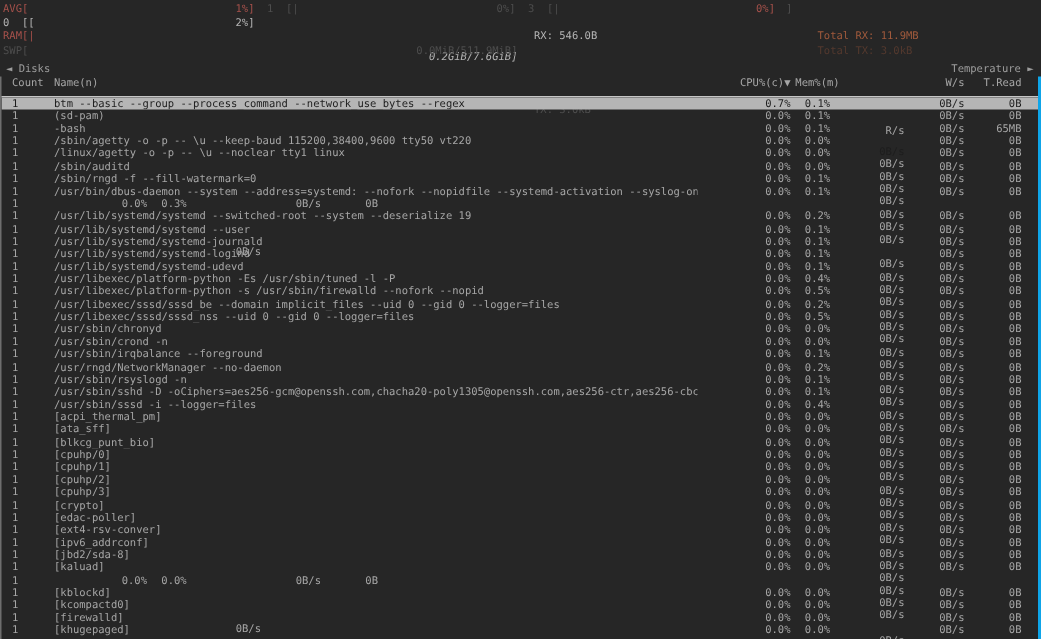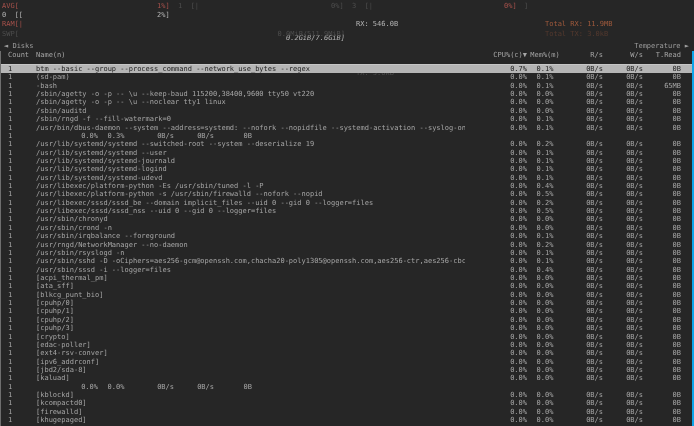--- a/index.html
+++ b/index.html
@@ -25,21 +25,21 @@
   .thead{display:flex;height:13px;align-items:flex-start;color:#a6a6a6;}
   .rows{position:absolute;top:13px;left:0;right:0;bottom:0;
     border-top:1px solid #c6c6c6;overflow:hidden;}
   .trow{display:flex;height:8.37px;line-height:8.37px;cursor:default;}
   .trow.sel{background:#b5b5b5;color:#1d1d1d;}
   .c{flex:0 0 auto;}
   .c-count{width:28px;padding-left:7px;}
   .c-name{flex:1 1 auto;overflow:hidden;white-space:nowrap;padding-right:4px;}
   .c-cpu{width:62px;text-align:right;}
   .c-mem{width:36px;text-align:center;}
-  .c-rps{width:40px;text-align:right;}
+  .c-rps{width:40px;text-align:right;margin-top:32px;}
   .c-wps{width:40px;text-align:right;}
   .c-tread{width:38px;text-align:right;}
   .c-pad{width:11px;}
 </style>
 </head>
 <body>
 
 <div class="screen">
 
   <div>
@@ -121,21 +121,21 @@
       <span class="c c-cpu">0.0%</span>
       <span class="c c-mem">0.0%</span>
       <span class="c c-rps">0B/s</span>
       <span class="c c-wps">0B/s</span>
       <span class="c c-tread">0B</span>
       <span class="c c-pad"></span>
     </div>
 
     <div class="trow">
       <span class="c c-count">1</span>
-      <span class="c c-name">/sbin/agetty -o -p -- \u --noclear tty1 linux</span>
+      <span class="c c-name">/linux/agetty -o -p -- \u --noclear tty1 linux</span>
       <span class="c c-cpu">0.0%</span>
       <span class="c c-mem">0.0%</span>
       <span class="c c-rps">0B/s</span>
       <span class="c c-wps">0B/s</span>
       <span class="c c-tread">0B</span>
       <span class="c c-pad"></span>
     </div>
 
     <div class="trow">
       <span class="c c-count">1</span>

